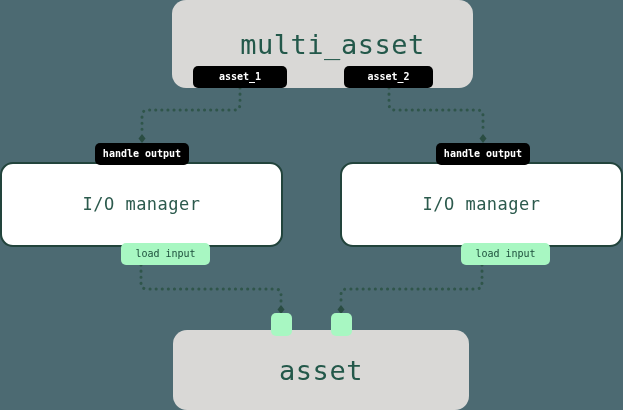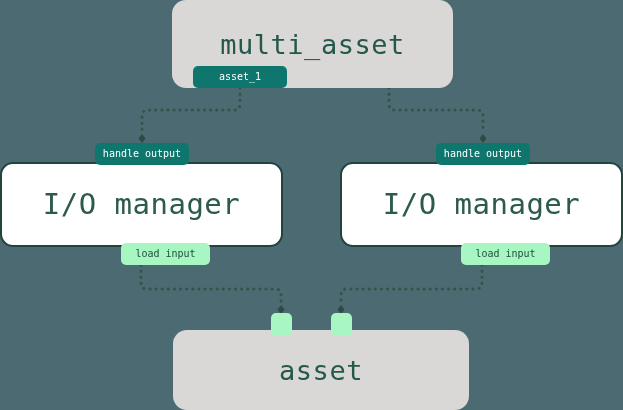--- a/index.html
+++ b/index.html
@@ -44,42 +44,43 @@
     position: absolute;
     background: #ffffff;
     border: 2px solid #22443c;
     border-radius: 13px;
     display: flex;
     align-items: center;
     justify-content: center;
     box-sizing: border-box;
   }
   .io-node .node-title {
-    font-size: 29px;
+    font-size: 17px;
     color: #2c5a4d;
     letter-spacing: 0.5px;
     line-height: 1;
   }
 
   
   .badge {
     position: absolute;
     height: 22px;
     border-radius: 5px;
     display: flex;
     align-items: center;
     justify-content: center;
     font-size: 10px;
     line-height: 1;
     white-space: nowrap;
     box-sizing: border-box;
   }
   .badge.purple {
-    background: #0f766e;
+    background: #000000;
     color: #ffffff;
+    font-weight: bold;
   }
   .badge.green {
     background: #a8f7c2;
     color: #1d4f3c;
     margin-left: 24px;
   }
   .handle-square {
     position: absolute;
     width: 21px;
     height: 23px;
@@ -100,21 +101,21 @@
         <path d="M 482 265 L 482 283 Q 482 289 476 289 L 347 289 Q 341 289 341 295 L 341 301"></path>
       </g>
     <g id="edge-arrows" fill="#2a4d42">
         <polygon points="142,143 138.5,138.5 142,134 145.5,138.5"></polygon>
         <polygon points="483,143 479.5,138.5 483,134 486.5,138.5"></polygon>
         <polygon points="281,314 277.5,309.5 281,305 284.5,309.5"></polygon>
         <polygon points="341,314 337.5,309.5 341,305 344.5,309.5"></polygon>
       </g>
   </svg>
 
-  <div class="asset-node" style="left: 172px; top: 0px; width: 281px; height: 88px;">
+  <div class="asset-node" style="left: 172px; top: 0px; width: 281px; height: 88px; padding-left: 20px;">
     <span class="node-title">multi_asset</span>
   </div>
 
   <div class="io-node" style="left: 0px; top: 162px; width: 283px; height: 85px;">
     <span class="node-title">I/O manager</span>
   </div>
 
   <div class="io-node" style="left: 340px; top: 162px; width: 283px; height: 85px;">
     <span class="node-title">I/O manager</span>
   </div>
@@ -123,20 +124,23 @@
     <span class="node-title">asset</span>
   </div>
 
   <div class="handle-square" style="left: 271px; top: 313px;"></div>
   <div class="handle-square" style="left: 331px; top: 313px;"></div>
 
   <div class="badge purple" style="left: 193px; top: 66px; width: 94px;">
     <span>asset_1</span>
   </div>
 
+  <div class="badge purple" style="left: 344px; top: 66px; width: 89px;">
+    <span>asset_2</span>
+  </div>
 
   <div class="badge purple" style="left: 95px; top: 143px; width: 94px;">
     <span>handle output</span>
   </div>
 
   <div class="badge purple" style="left: 436px; top: 143px; width: 94px;">
     <span>handle output</span>
   </div>
 
   <div class="badge green" style="left: 97px; top: 243px; width: 89px;">

